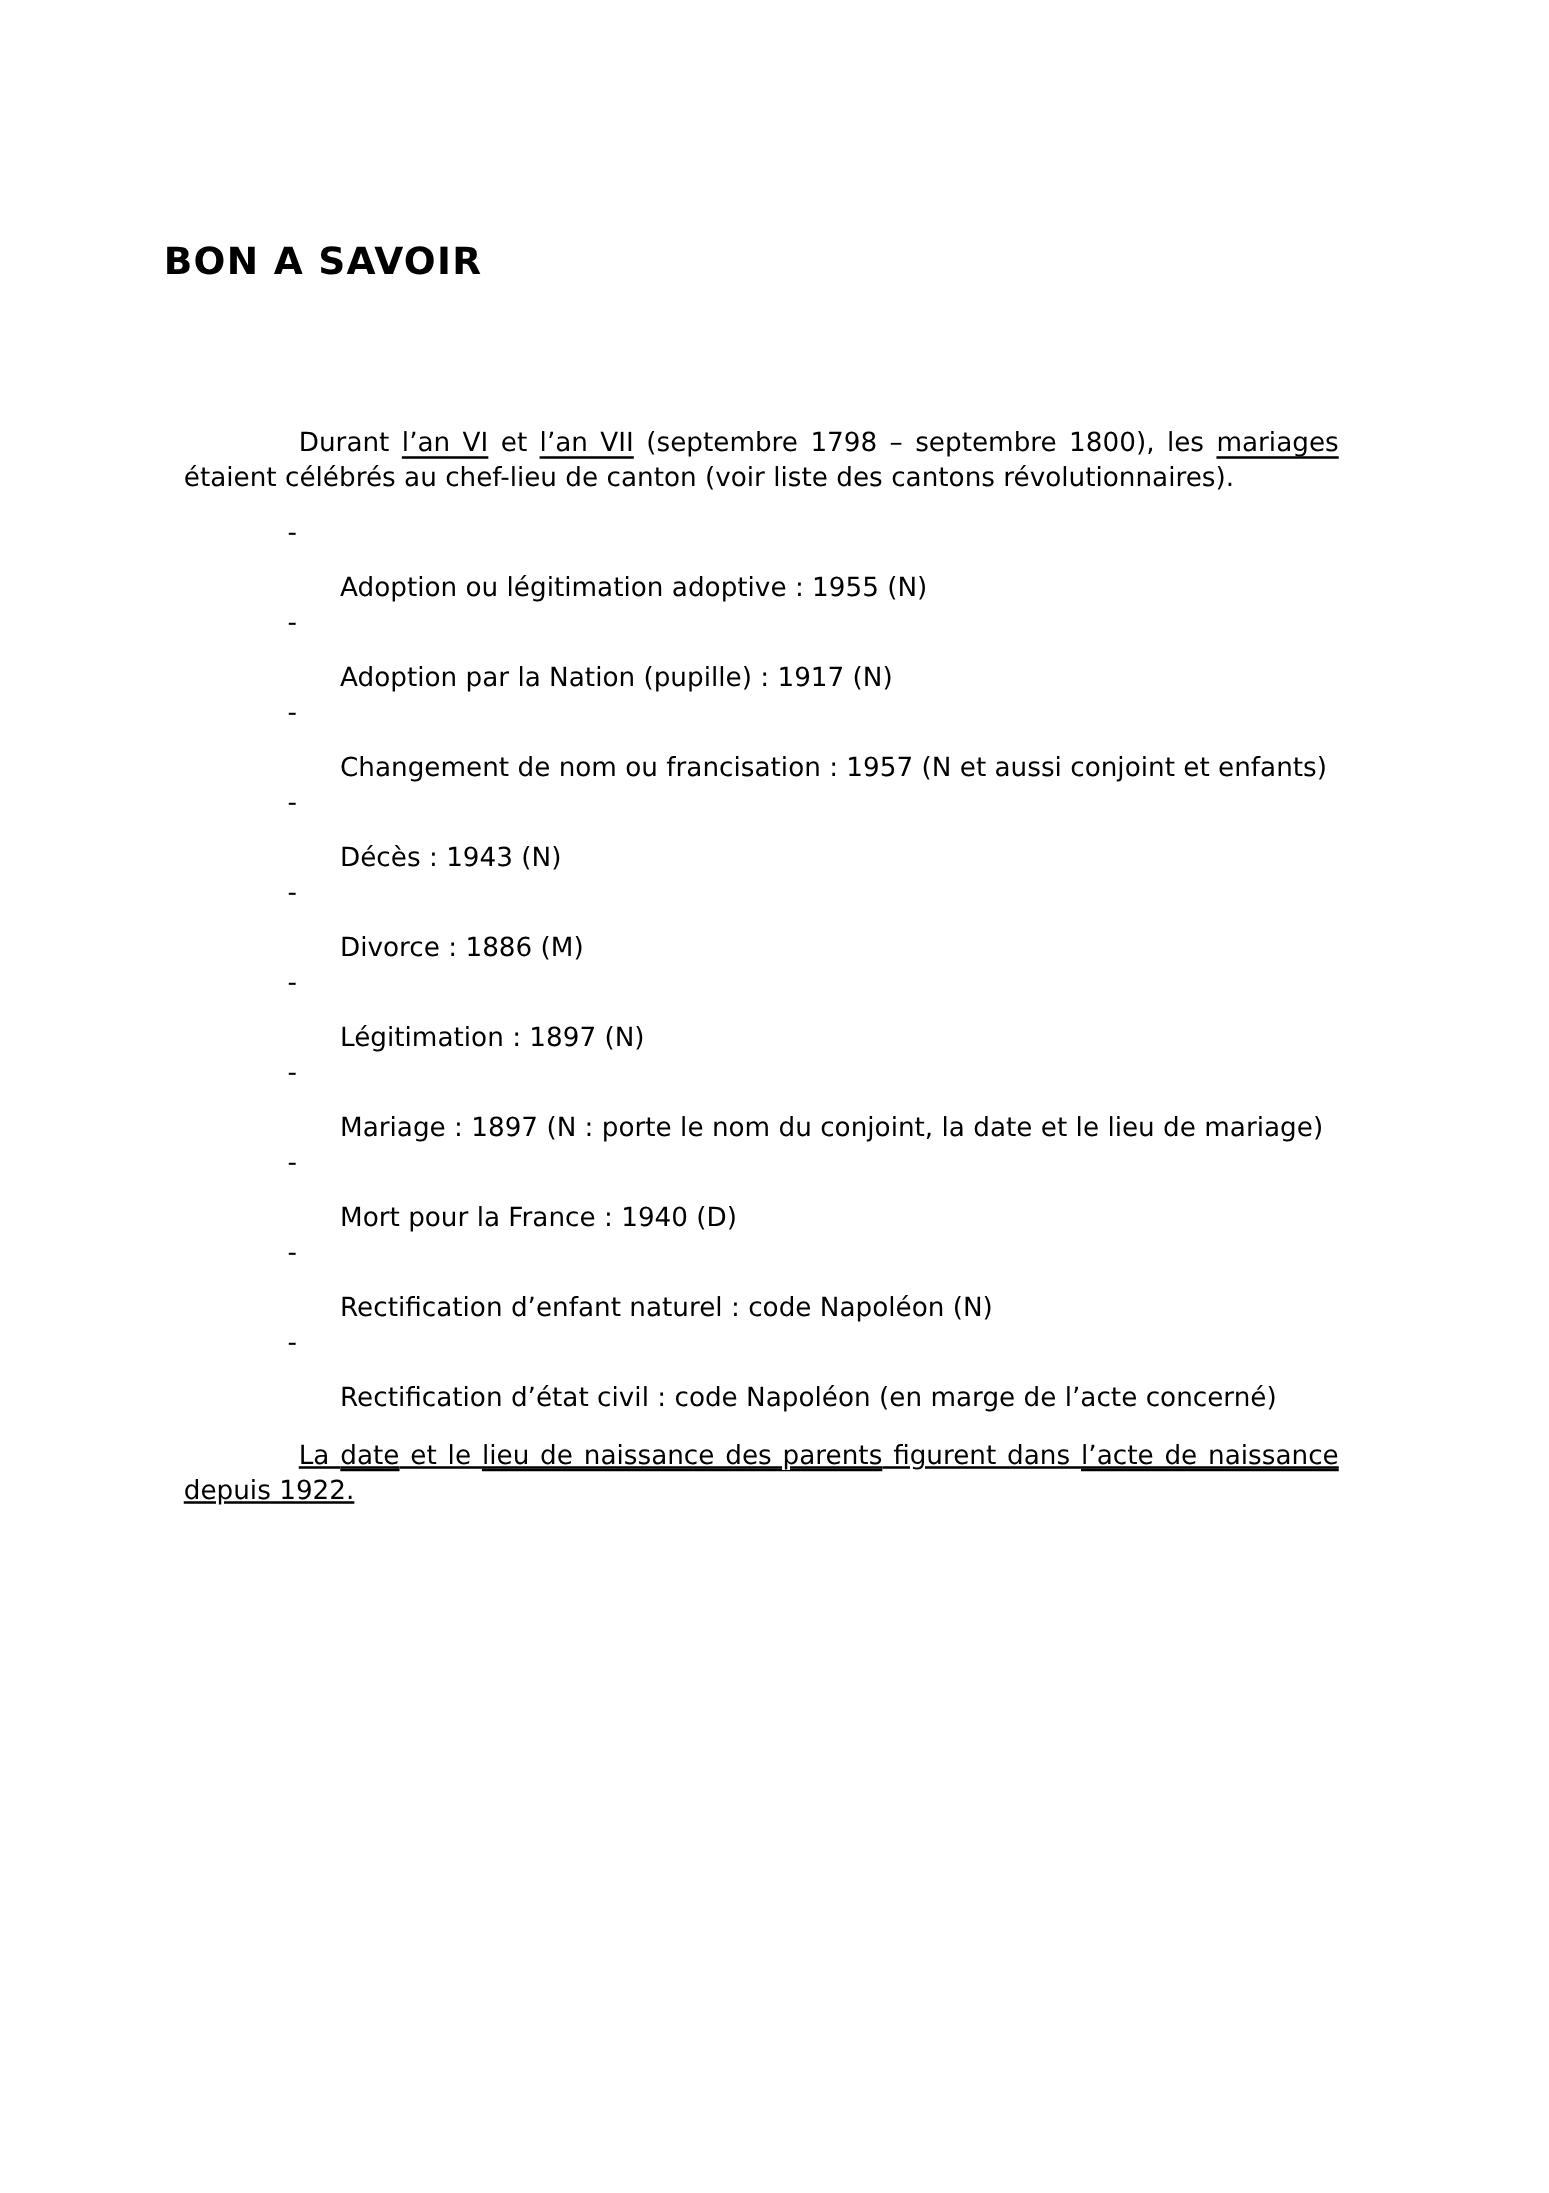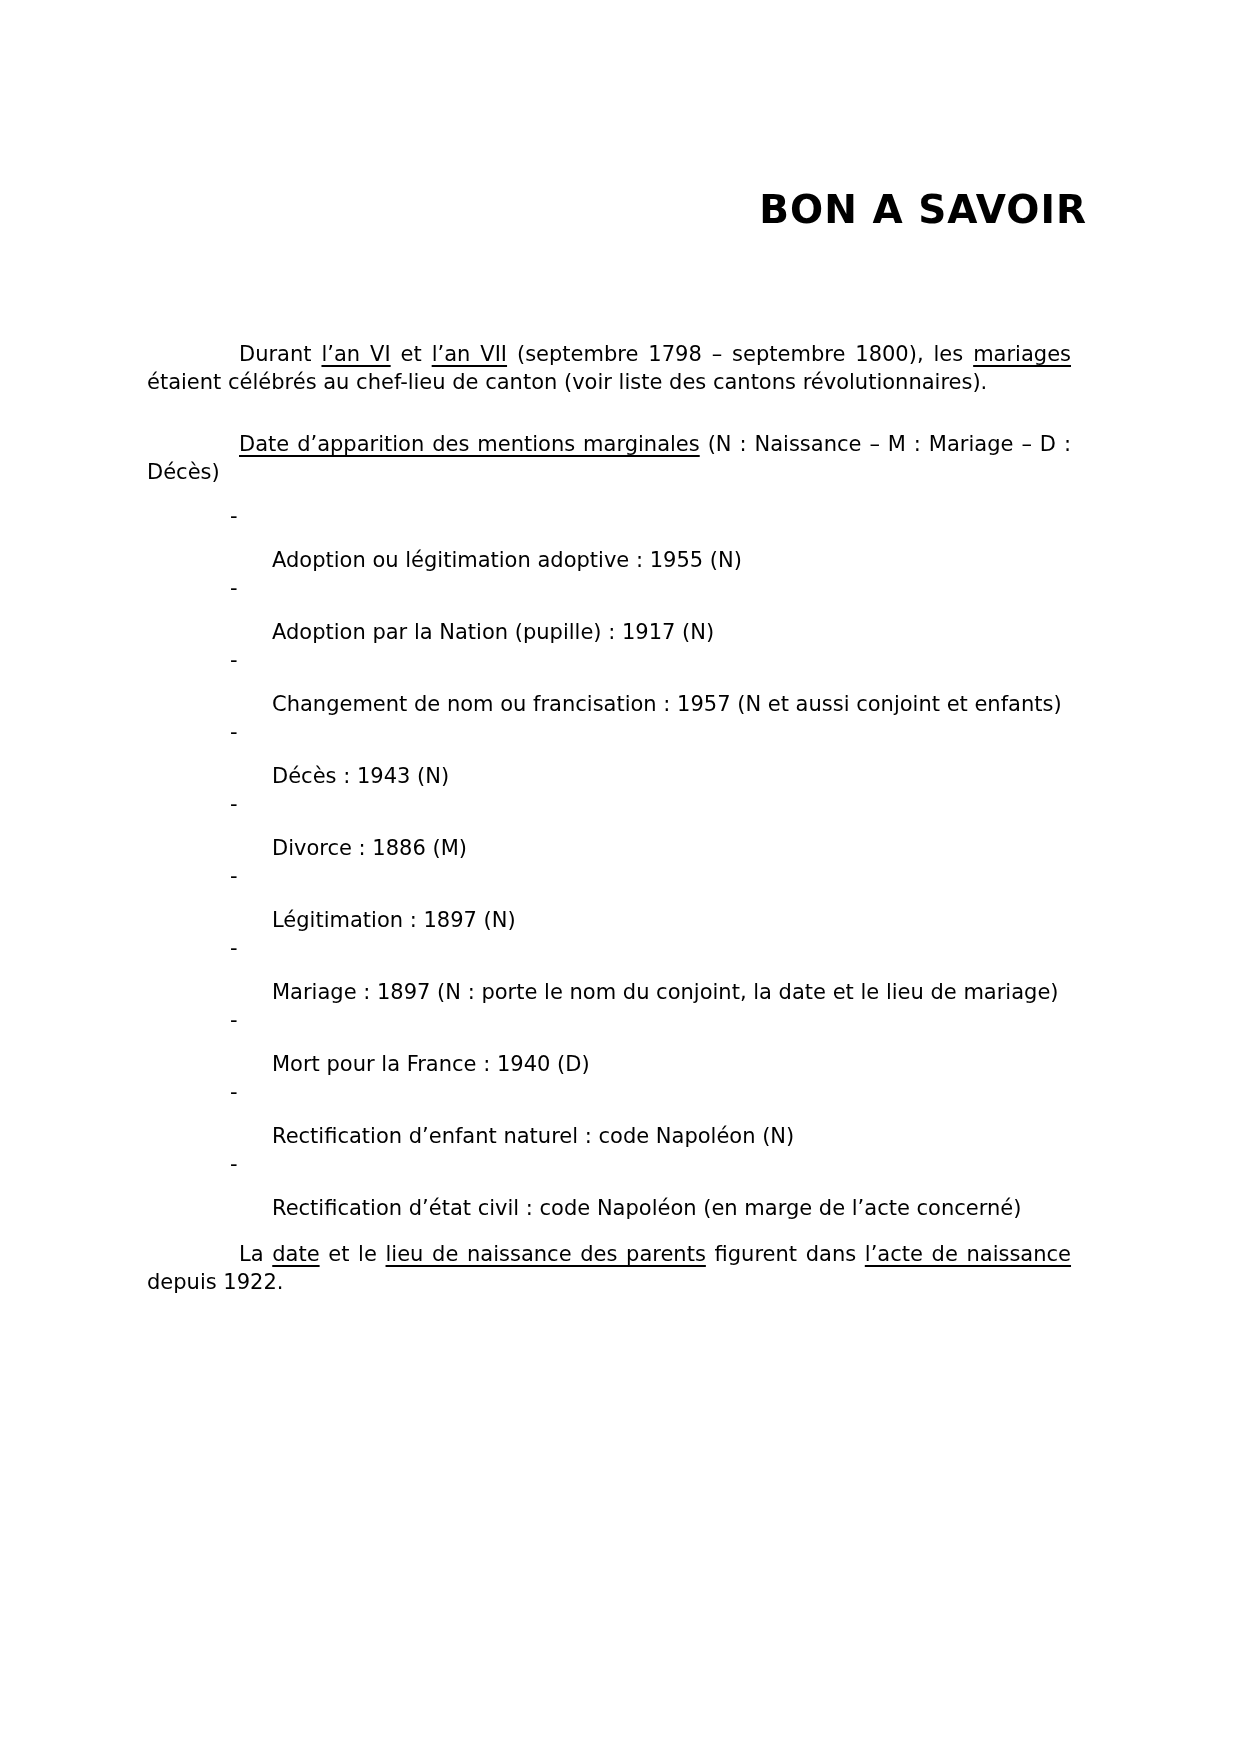--- a/index.html
+++ b/index.html
@@ -19,34 +19,34 @@
     overflow: hidden;
   }
   .content {
     position: absolute;
     left: 131px;
     top: 0;
     width: 956px;
   }
   h1.doc-title {
     margin: 192px 0 0 0;
-    text-align: right;
-    font-size: 39px;
+    text-align: left;
+    font-size: 30px;
     line-height: 36px;
     font-weight: bold;
     letter-spacing: 1px;
   }
   p.para {
     margin: 16px;
     text-align: justify;
     text-indent: 92px;
   }
   p.intro   { margin-top: 112px; }
   p.heading { margin-top: 34px; }
-  p.closing { margin-top: 18px; }
+  p.closing { margin-top: 18px; text-decoration: underline; }
   ul.mentions-list {
     list-style: none;
     margin: 0 0 0 99px;
     padding: 0;
   }
   ul.mentions-list li {
     display: flex;
     align-items: flex-start;
   }
   .li-marker {
@@ -67,21 +67,20 @@
 </head>
 <body>
 
 <div class="page">
   <div class="content">
 
     <h1 class="doc-title">BON A SAVOIR</h1>
 
     <p class="para intro"><span>Durant </span><span class="u">l’an VI</span><span> et </span><span class="u">l’an VII</span><span> (septembre 1798 – septembre 1800), les </span><span class="u">mariages</span><span> étaient célébrés au chef-lieu de canton (voir liste des cantons révolutionnaires).</span></p>
 
-    <p class="para heading"><span class="u">Date d’apparition des mentions marginales</span><span> (N : Naissance – M : Mariage – D : Décès)</span></p>
 
     <ul class="mentions-list">
       <li>
         <span class="li-marker">-</span>
         <span class="li-text"><span>Adoption ou légitimation adoptive : 1955 (N)</span></span>
       </li>
       <li>
         <span class="li-marker">-</span>
         <span class="li-text"><span>Adoption par la Nation (pupille) : 1917 (N)</span></span>
       </li>

